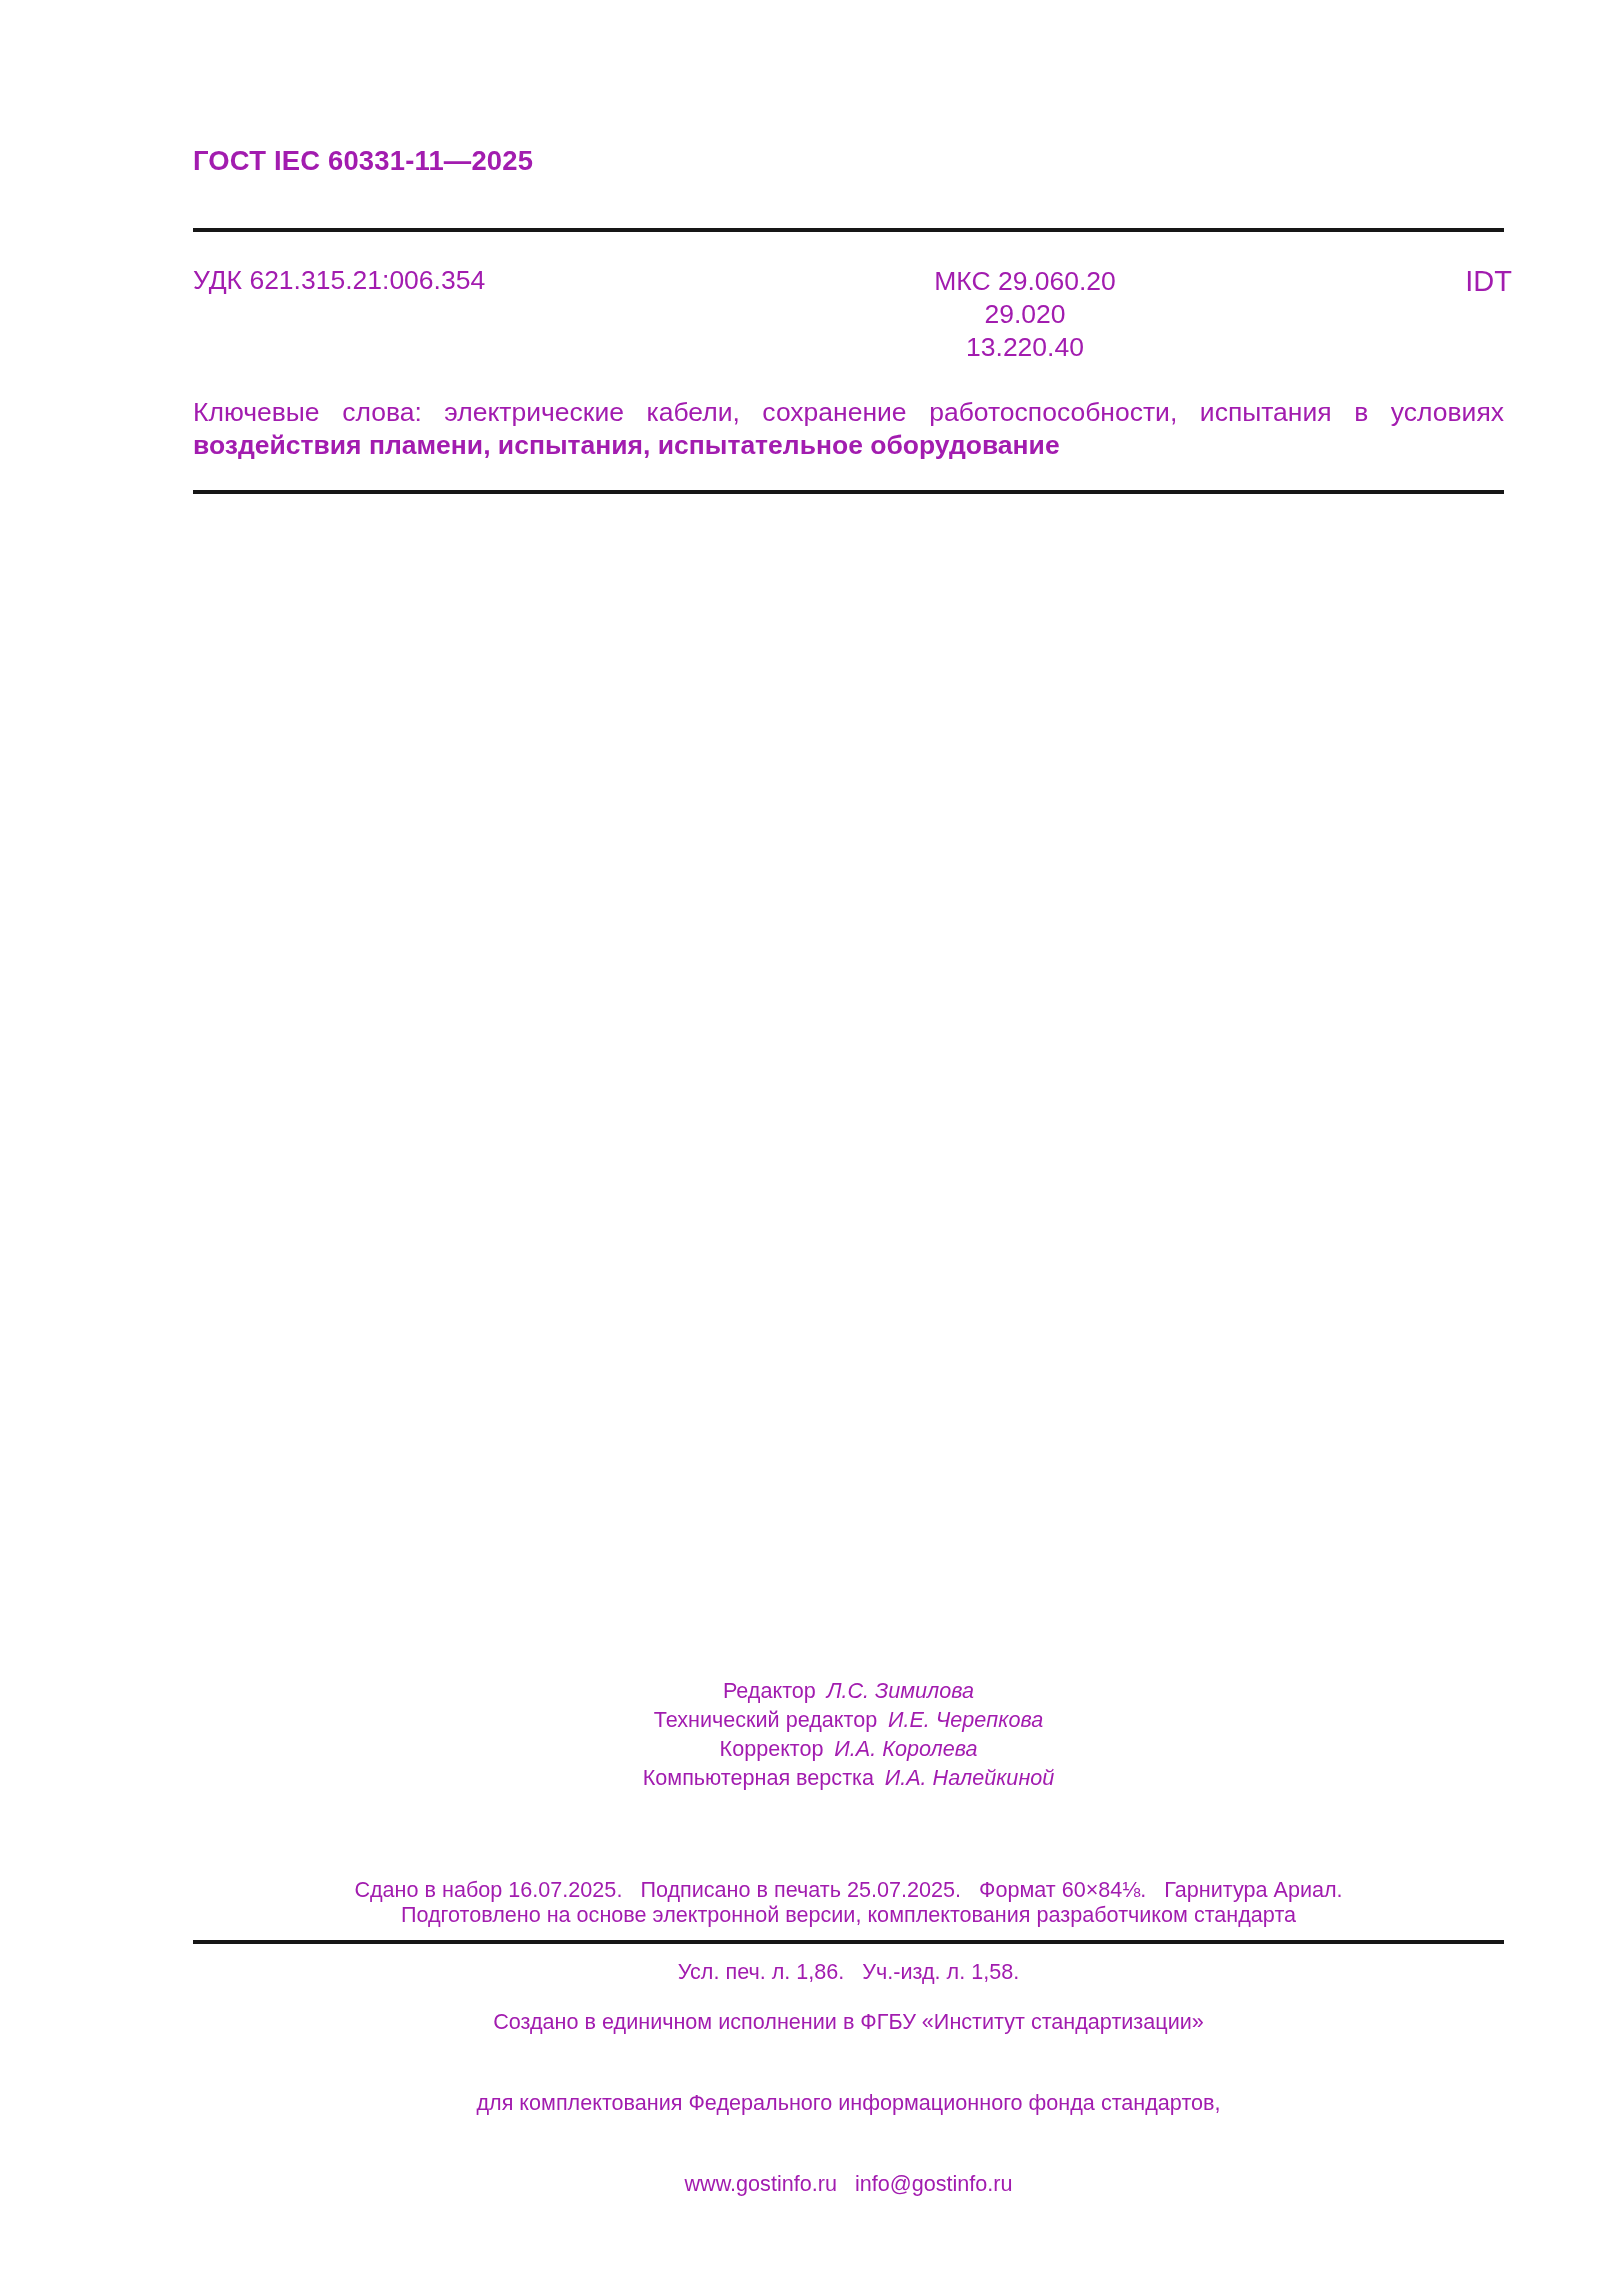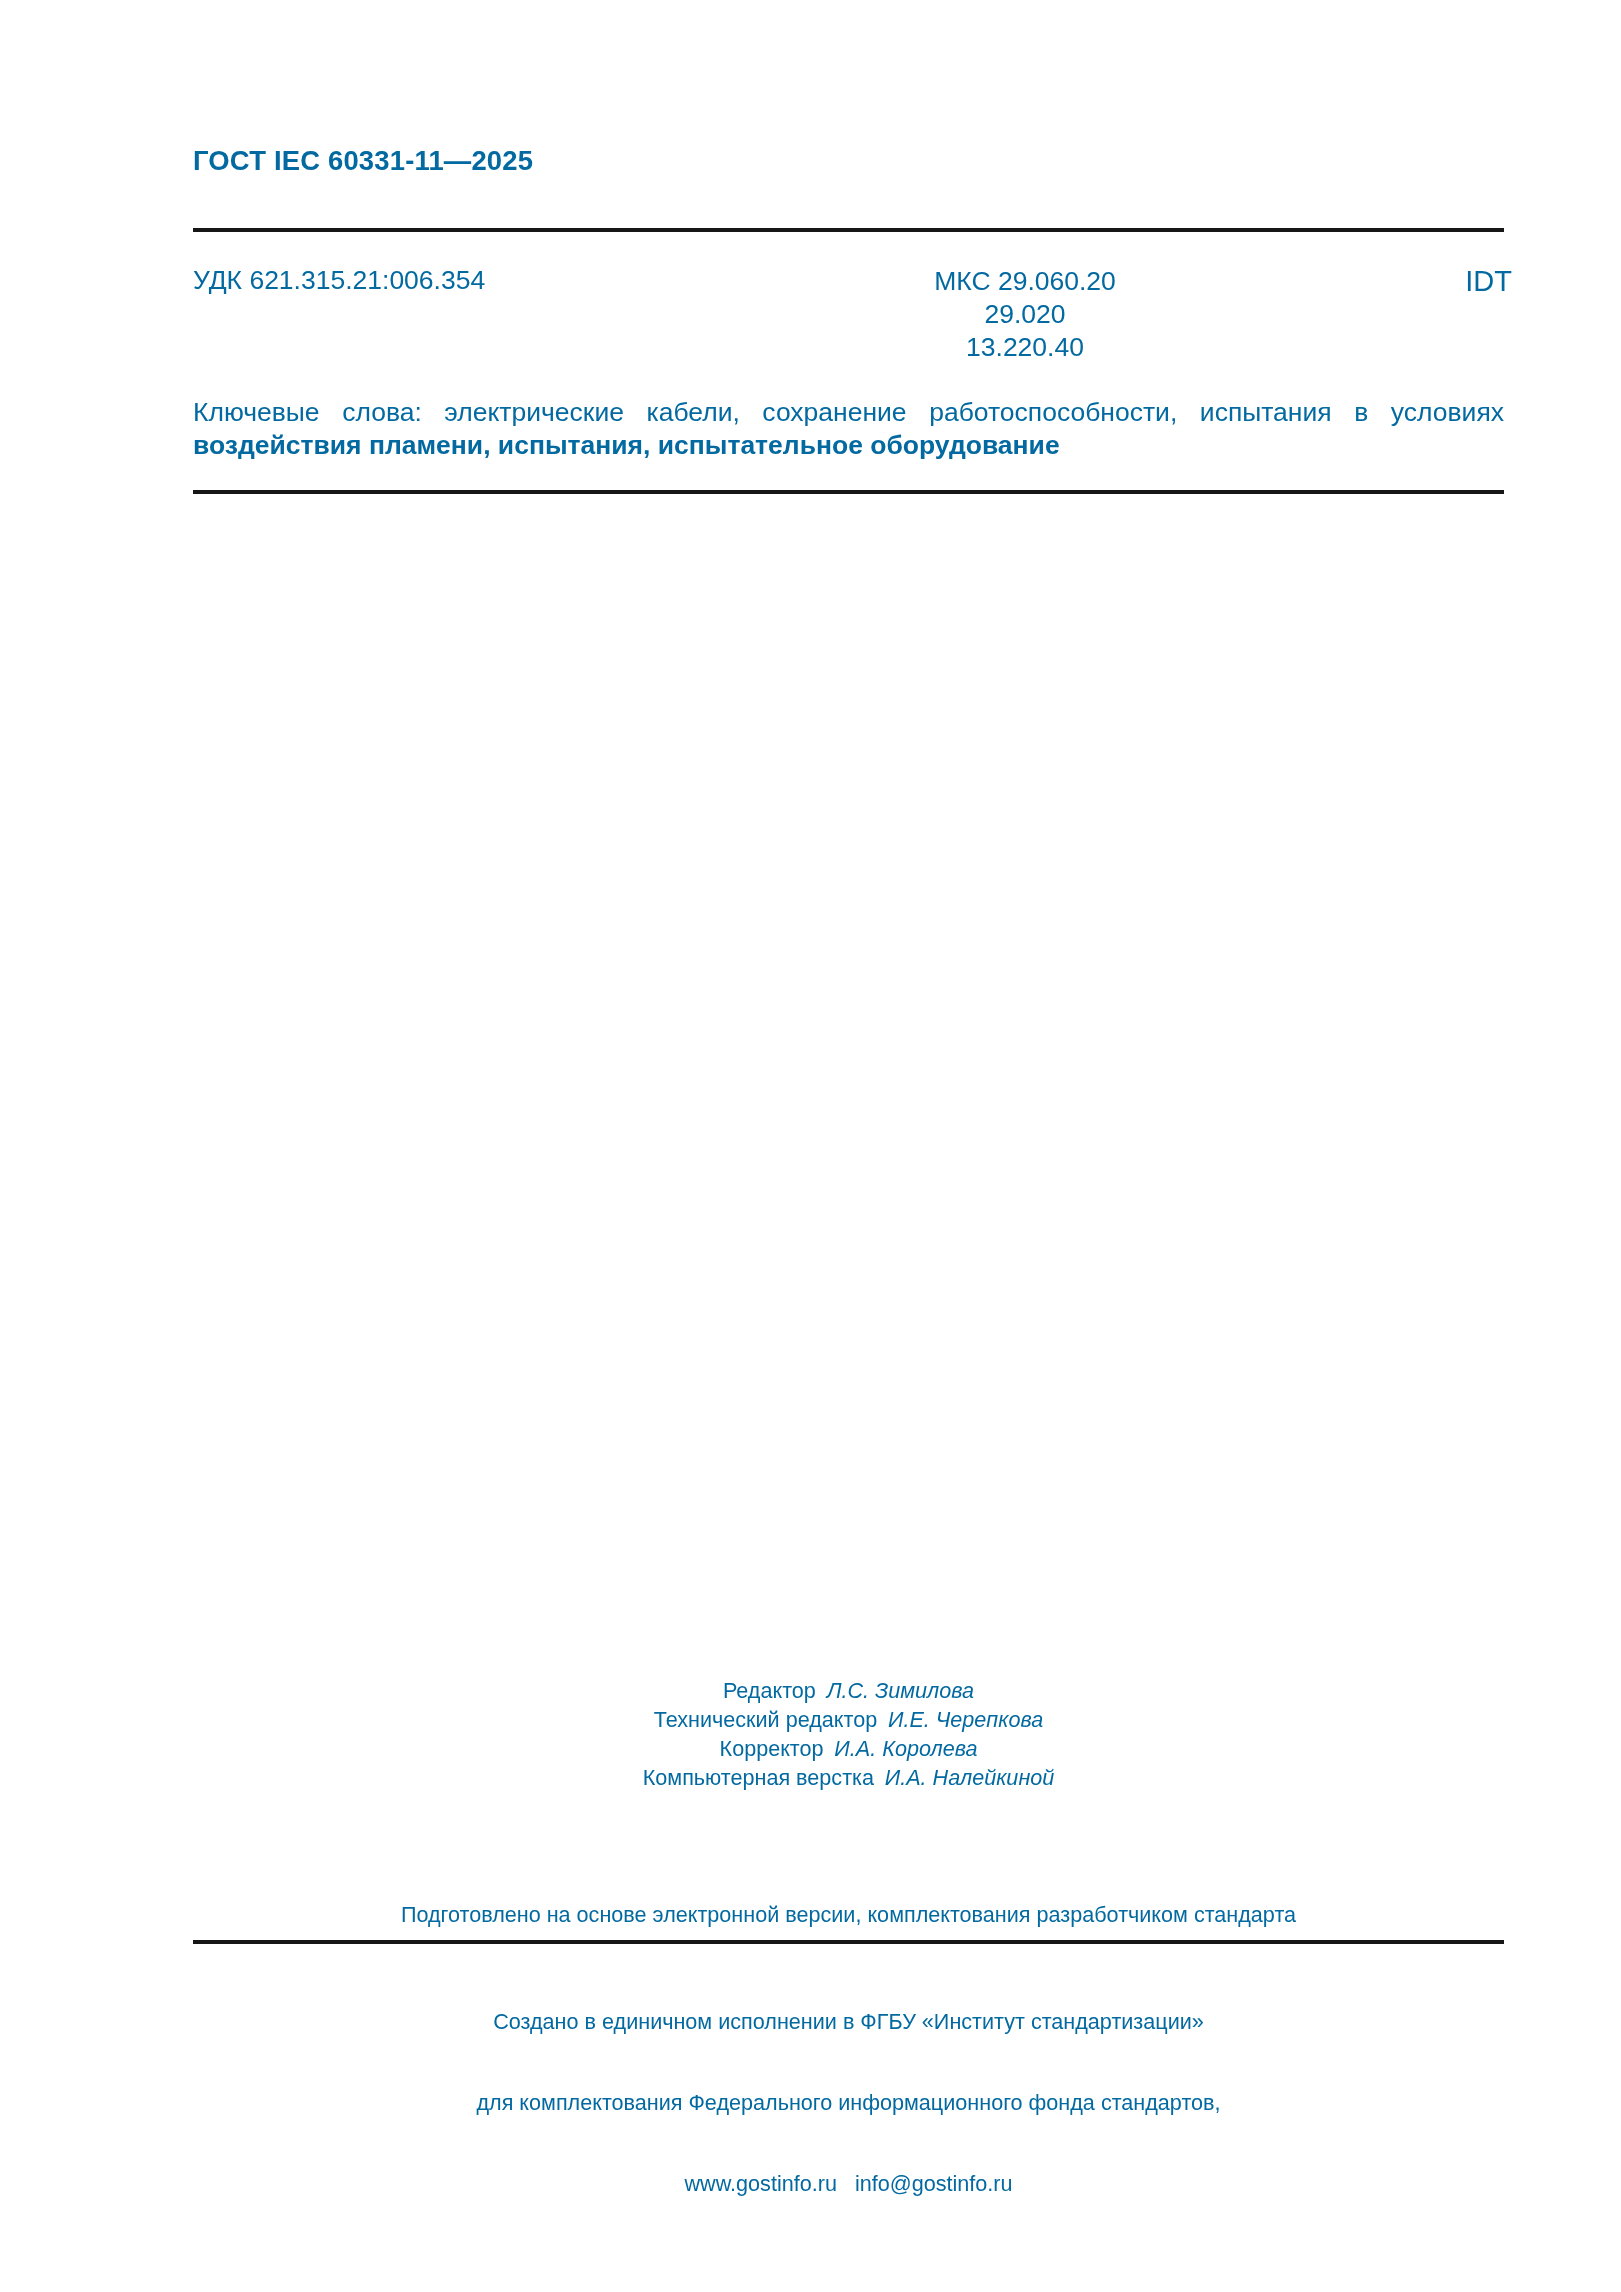--- a/index.html
+++ b/index.html
@@ -4,21 +4,21 @@
 <title>ГОСТ IEC 60331-11—2025</title>
 <style>
   * { margin: 0; padding: 0; box-sizing: border-box; }
   html, body { background: #ffffff; }
   .page {
     position: relative;
     width: 1621px;
     height: 2293px;
     margin: 0 auto;
     background: #ffffff;
-    color: #0369a1;
+    color: #a21caf;
     font-family: "Liberation Sans", sans-serif;
     overflow: hidden;
   }
   .abs { position: absolute; }
 
   .doc-code {
     left: 193px; top: 145px;
     font-size: 27.4px;
     font-weight: bold;
     letter-spacing: 0.2px;
@@ -139,20 +139,24 @@
       <span>Технический редактор</span><span class="name">И.Е. Черепкова</span>
     </div>
     <div>
       <span>Корректор</span><span class="name">И.А. Королева</span>
     </div>
     <div>
       <span>Компьютерная верстка</span><span class="name">И.А. Налейкиной</span>
     </div>
   </div>
 
+  <div class="abs imprint">
+    <div>Сдано в набор 16.07.2025.   Подписано в печать 25.07.2025.   Формат 60×84⅛.   Гарнитура Ариал.</div>
+    <div>Усл. печ. л. 1,86.   Уч.-изд. л. 1,58.</div>
+  </div>
 
   <div class="abs prepared">Подготовлено на основе электронной версии, комплектования разработчиком стандарта</div>
 
   <div class="abs rule rule-footer"></div>
 
   <div class="abs publisher">
     <div>Создано в единичном исполнении в ФГБУ «Институт стандартизации»</div>
     <div>для комплектования Федерального информационного фонда стандартов,</div>
     <div>www.gostinfo.ru   info@gostinfo.ru</div>
   </div>

